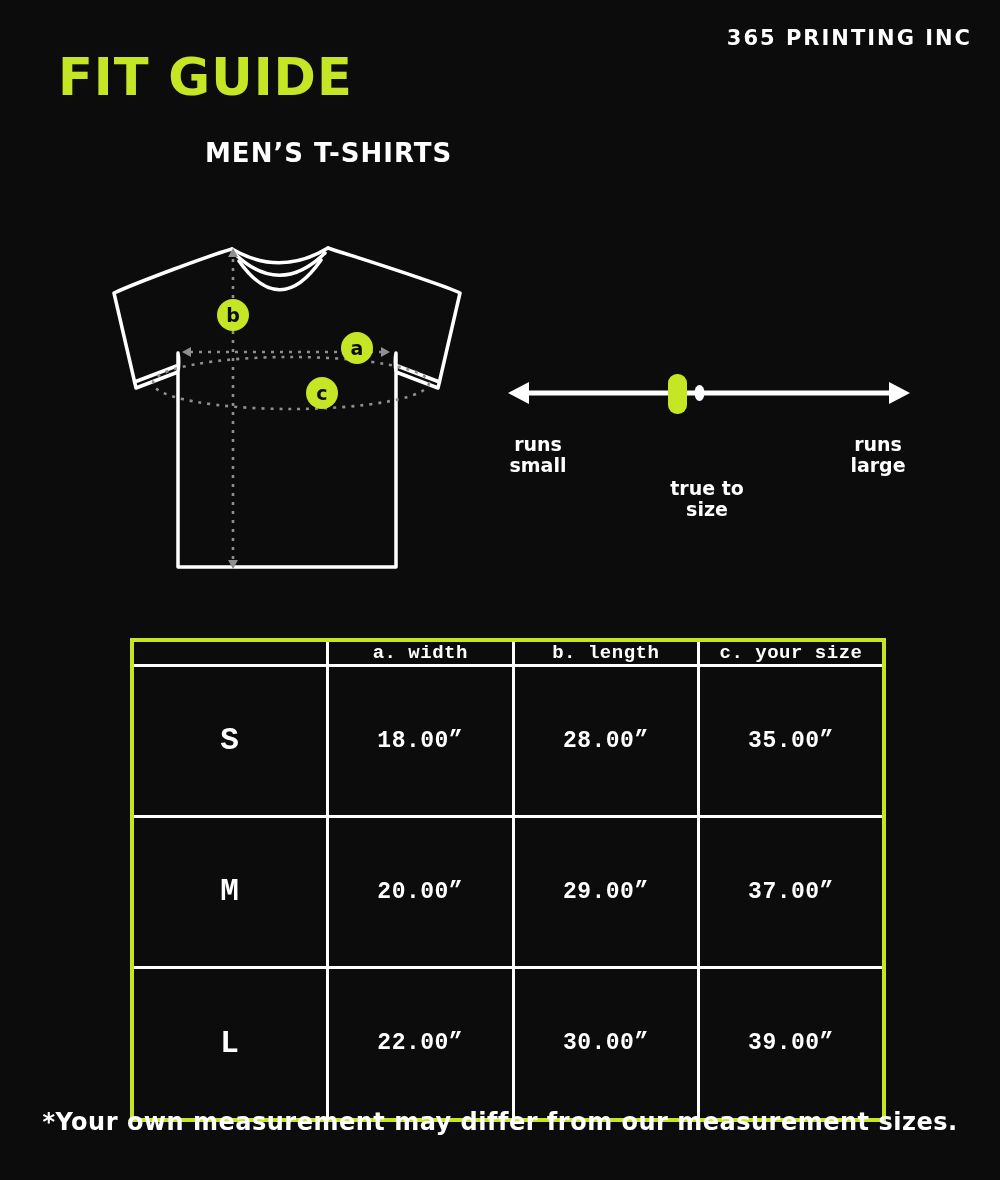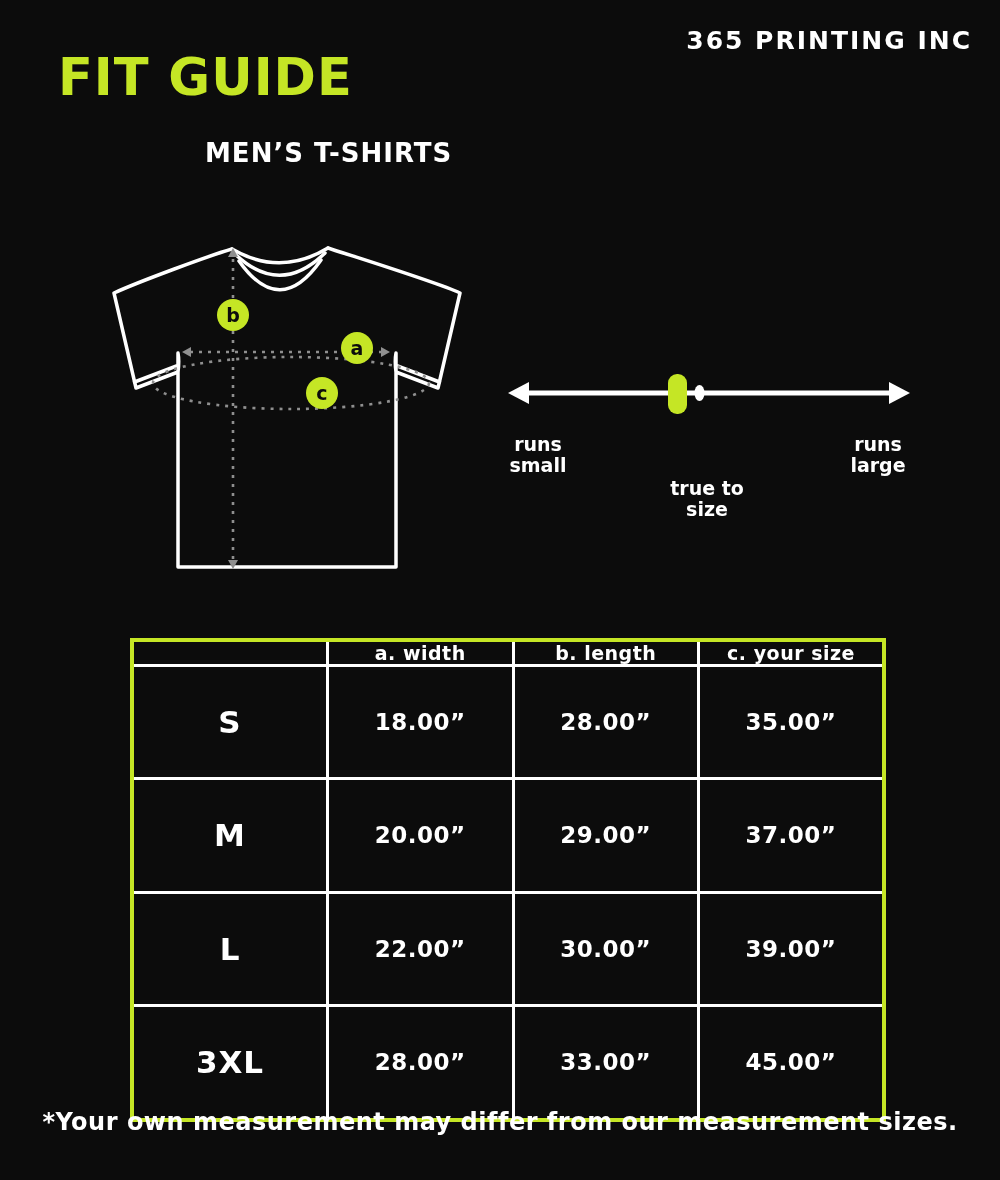--- a/index.html
+++ b/index.html
@@ -6,21 +6,21 @@
   body{
     position:relative;
     width:1000px;height:1180px;
     background:var(--background,#0c0c0c);
     color:var(--text,#fff);
     font-family:"DejaVu Sans",sans-serif;
     overflow:hidden;
   }
   .brand{
     position:absolute;top:26px;right:28px;
-    font-size:25px;font-weight:bold;letter-spacing:2px;
+    font-size:21px;font-weight:bold;letter-spacing:2px;
     color:var(--text,#fff);
   }
   .title{
     position:absolute;left:58px;top:52px;
     font-size:51px;font-weight:bold;letter-spacing:1px;line-height:1;
     color:var(--accent,#c5e625);
   }
   .subtitle{
     position:absolute;left:205px;top:138px;
     font-size:26px;font-weight:bold;letter-spacing:1px;
@@ -46,20 +46,21 @@
     color:var(--text,#fff);white-space:nowrap;
   }
   .label-runs-small{left:33px;}
   .label-true-to-size{left:202px;margin-top:44px;}
   .label-runs-large{left:373px;}
   .size-table-wrap{position:absolute;left:130px;top:638px;width:756px;}
   table.size-table{
     width:100%;height:484px;
     border-collapse:collapse;table-layout:fixed;
     border:4px solid var(--accent,#c5e625);
+    font-family:Liberation Mono, monospace;
   }
   table.size-table th, table.size-table td{
     border:3px solid #fff;
     text-align:center;vertical-align:middle;
     color:var(--text,#fff);
     padding:0;
   }
   table.size-table thead th{font-size:19px;font-weight:bold;letter-spacing:0.5px;}
   td.size-cell{font-size:31px;font-weight:bold;letter-spacing:1px;}
   td.value-cell{font-size:23px;font-weight:bold;letter-spacing:0.5px;}
@@ -157,23 +158,17 @@
         <td class="value-cell">20.00”</td>
         <td class="value-cell">29.00”</td>
         <td class="value-cell">37.00”</td>
       </tr>
       <tr>
         <td class="size-cell">L</td>
         <td class="value-cell">22.00”</td>
         <td class="value-cell">30.00”</td>
         <td class="value-cell">39.00”</td>
       </tr>
-      <tr>
-        <td class="size-cell">3XL</td>
-        <td class="value-cell">28.00”</td>
-        <td class="value-cell">33.00”</td>
-        <td class="value-cell">45.00”</td>
-      </tr>
     </tbody>
   </table>
 </div>
 
 <div class="footnote">*Your own measurement may differ from our measurement sizes.</div>
 
 </body></html>

